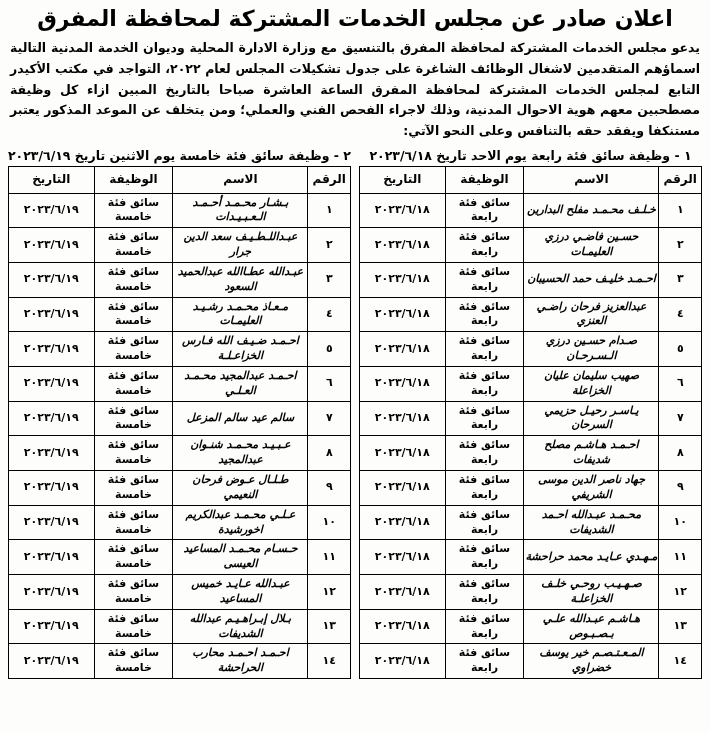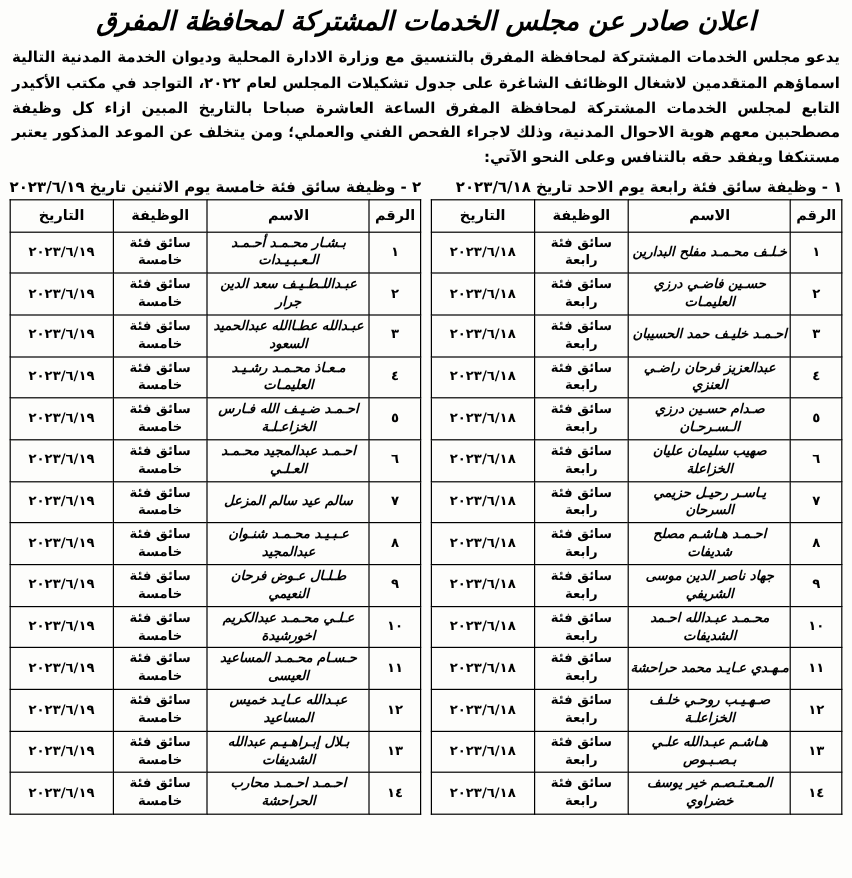--- a/index.html
+++ b/index.html
@@ -24,21 +24,20 @@
   }
   .title-wrap {
     text-align: center;
     padding: 6px 0 2px 0;
   }
   .title {
     font-size: 22px;
     font-weight: bold;
     letter-spacing: 0px;
     line-height: 1.2;
-    font-style: italic;
   }
   .intro {
     margin: 4px 10px 2px 10px;
     font-size: 12.5px;
     line-height: 1.65;
     text-align: justify;
     font-weight: bold;
   }
   .intro p {
     margin: 0;
@@ -51,20 +50,21 @@
     gap: 8px;
     margin: 6px 8px 0 8px;
   }
   .col {
     flex: 1 1 50%;
     min-width: 0;
   }
   .col-heading {
     font-size: 12.5px;
     font-weight: bold;
+    text-align: center;
     margin-bottom: 3px;
     white-space: nowrap;
   }
   table.tbl {
     width: 100%;
     border-collapse: collapse;
     table-layout: fixed;
   }
   table.tbl th, table.tbl td {
     border: 1px solid #000;

